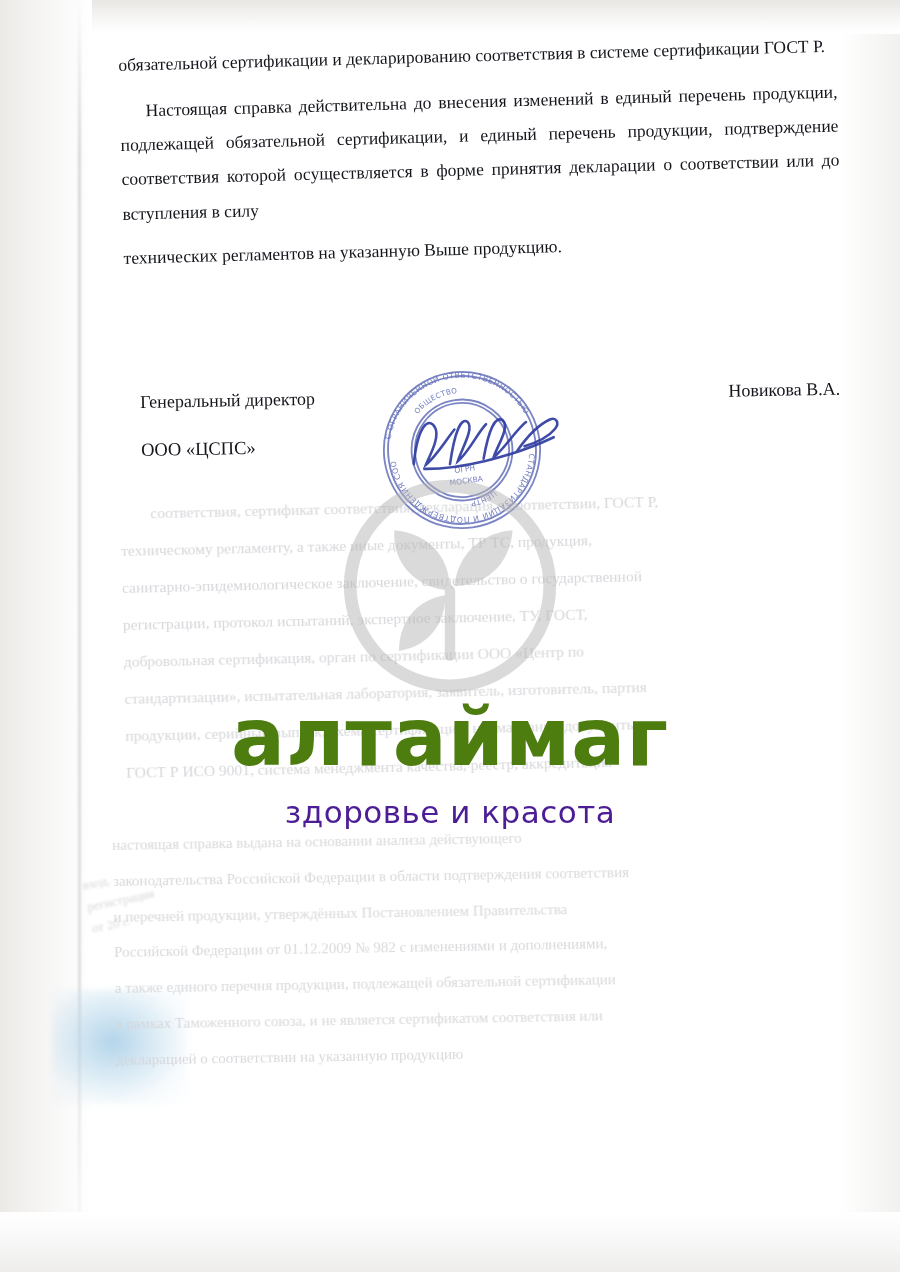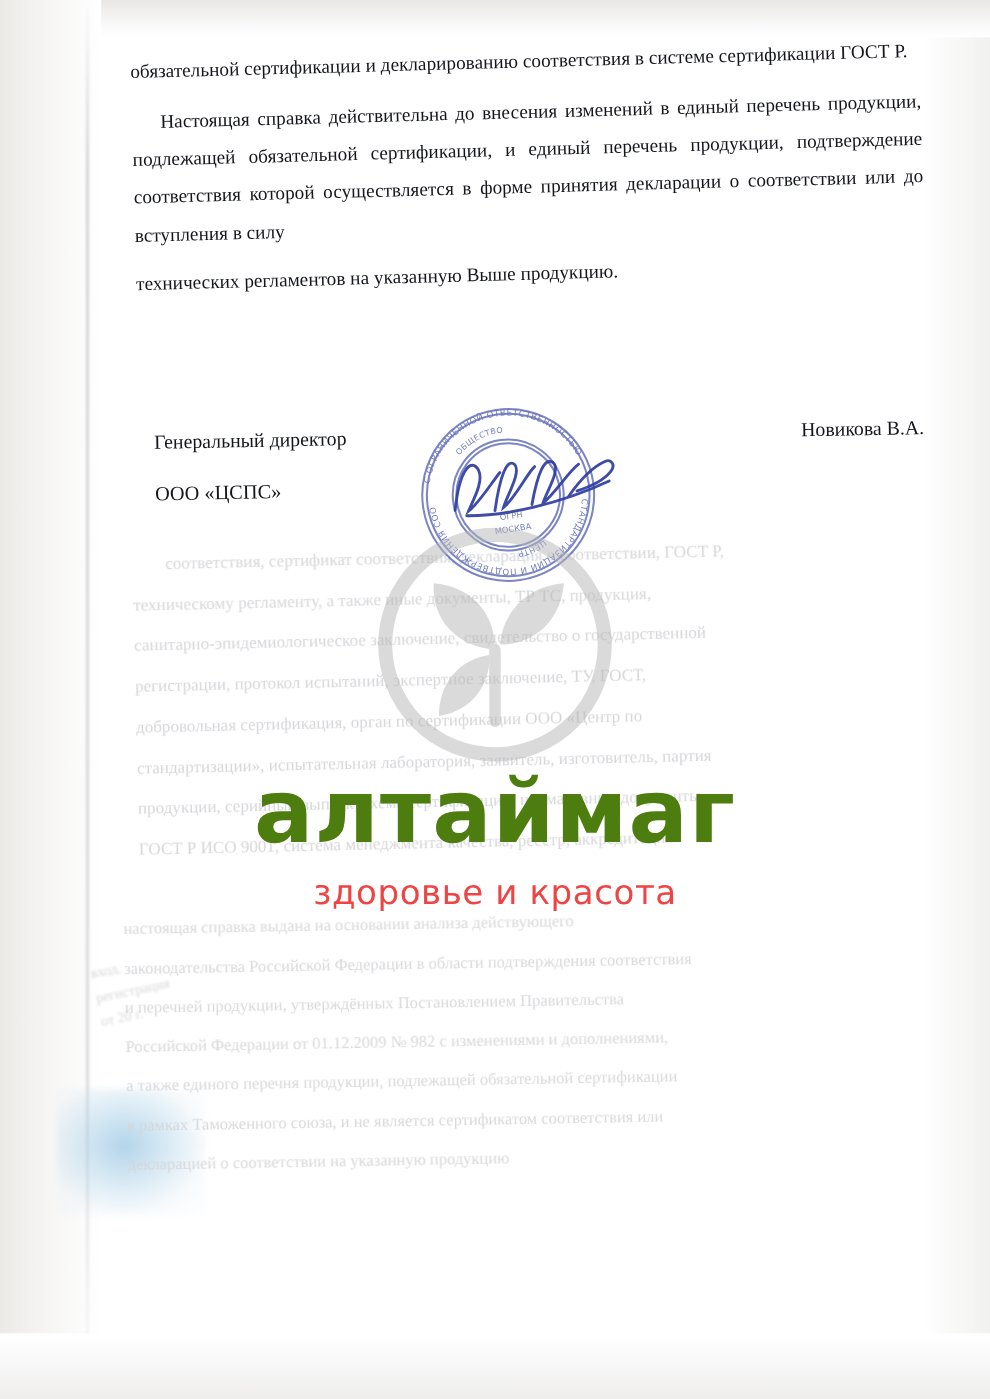--- a/index.html
+++ b/index.html
@@ -172,21 +172,21 @@
     font-weight: bold;
     font-size: 80px;
     letter-spacing: 1px;
     color: #4d7c0f;
     line-height: 1;
     margin-top: -6px;
   }
   .wm-sub {
     font-family: "DejaVu Sans", sans-serif;
     font-size: 31px;
-    color: #ef4444;
+    color: #4c1d95;
     letter-spacing: 0.5px;
     margin-top: 16px;
   }
 
   
   .ghost {
     position: absolute;
     left: 120px;
     top: 498px;
     width: 700px;

